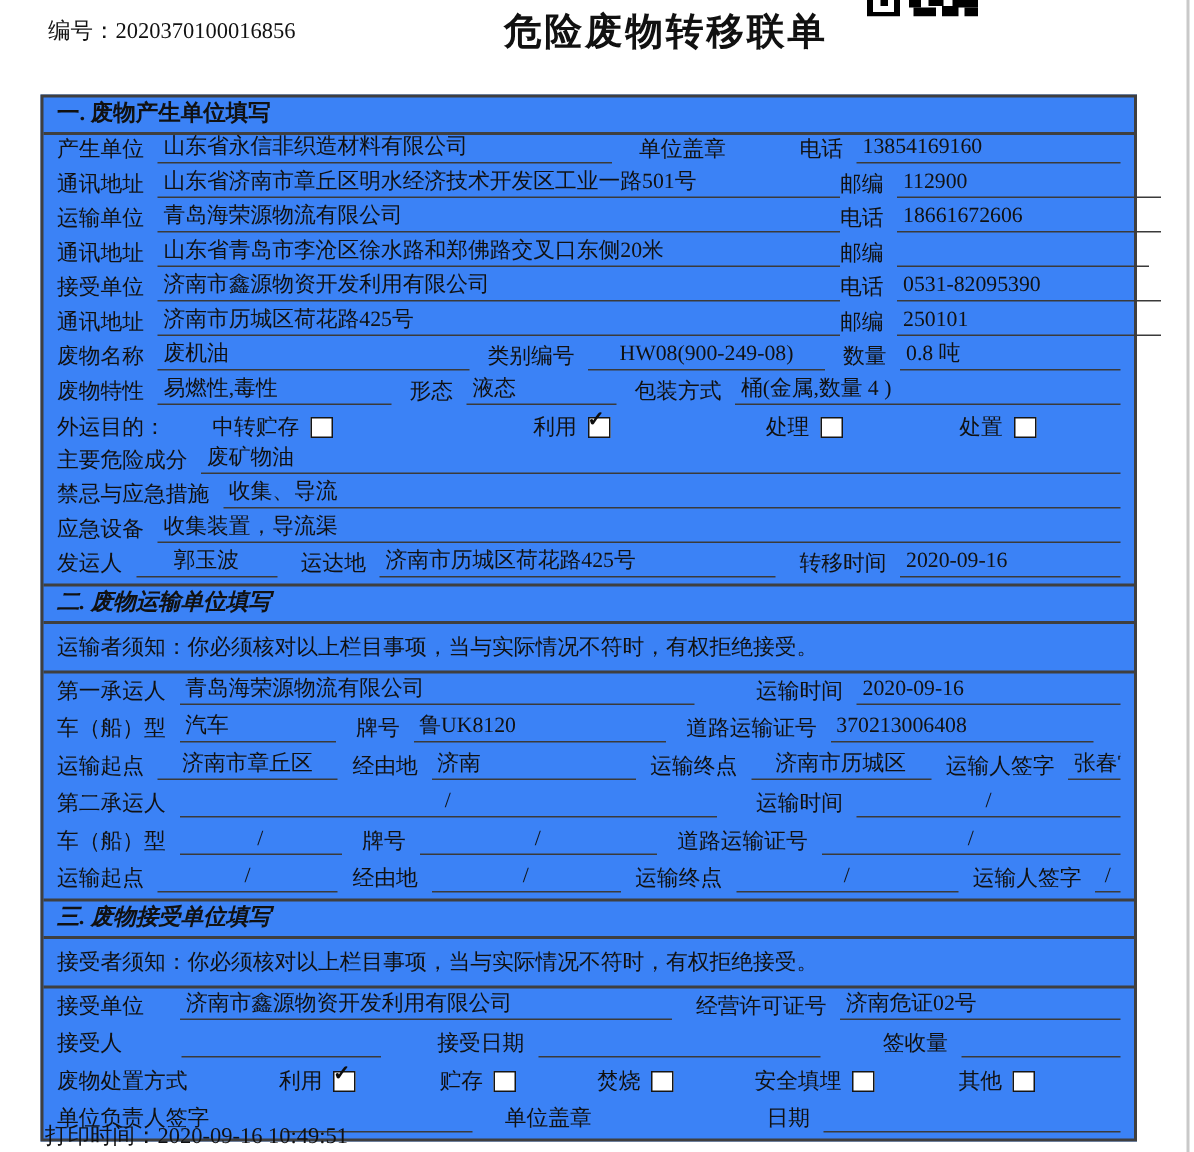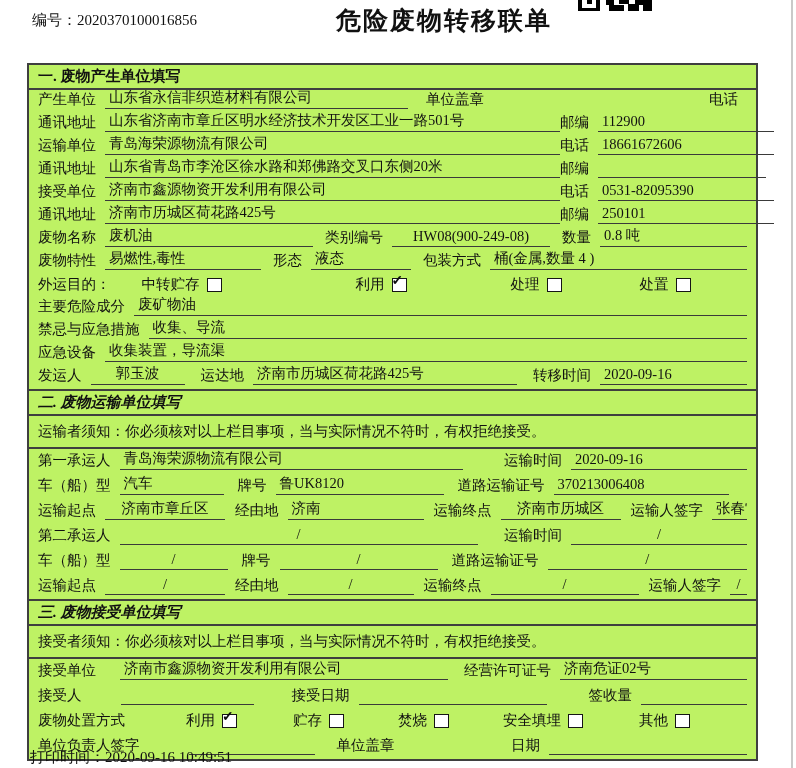--- a/index.html
+++ b/index.html
@@ -4,21 +4,21 @@
 <style>
   html,body{margin:0;padding:0;background:#fff;}
   .page{position:relative;width:796px;height:768px;background:#ffffff;overflow:hidden;
         font-family:"Liberation Serif","DejaVu Serif",serif;color:#111;}
   .no-line{position:absolute;left:32px;top:11px;font-size:15px;white-space:nowrap;}
   .doc-title{position:absolute;left:92px;right:0;top:4px;text-align:center;
              font-size:25px;font-weight:bold;letter-spacing:2px;}
   .qr{position:absolute;left:578px;top:0;width:76px;height:11px;}
   .edge-right{position:absolute;right:3px;top:0;width:2px;height:768px;background:#c9c9c9;}
   .form{position:absolute;left:27px;top:63px;width:731px;box-sizing:border-box;
-        border:2px solid #3f3f3f;background:#bef264;}
+        border:2px solid #3f3f3f;background:#3b82f6;}
   .sec-h{height:23px;line-height:23px;padding:0 9px;font-weight:bold;font-size:15px;
          border-bottom:2px solid #3f3f3f;}
   .sec-h.bt{border-top:2px solid #3f3f3f;font-style:italic;}
   .notice{height:31px;display:flex;align-items:center;padding:0 9px;font-size:14.5px;
           border-bottom:2px solid #3f3f3f;white-space:nowrap;}
   .row{display:flex;align-items:flex-end;padding:0 9px 4px;font-size:14.5px;}
   .row.cbx{align-items:center;padding-bottom:2px;gap:18px;}
   .h23{height:23px;box-sizing:border-box;}
   .h25{height:25px;box-sizing:border-box;}
   .lbl{white-space:nowrap;flex:none;margin-right:9px;text-align:right;}
@@ -58,20 +58,21 @@
 
   <div class="form">
 
     <div class="sec-h">一. 废物产生单位填写</div>
 
     <div class="row h23">
       <span class="lbl">产生单位</span>
       <span class="u" style="width:295px">山东省永信非织造材料有限公司</span>
       <span class="lbl" style="margin-left:18px">单位盖章</span>
       <span class="lbl mla">电话</span>
+      <span class="u" style="width:168px">13854169160</span>
     </div>
 
     <div class="row h23">
       <span class="lbl">通讯地址</span>
       <span class="u" style="width:447px">山东省济南市章丘区明水经济技术开发区工业一路501号</span>
       <span class="lbl mla">邮编</span>
       <span class="u" style="width:168px">112900</span>
     </div>
 
     <div class="row h23">

